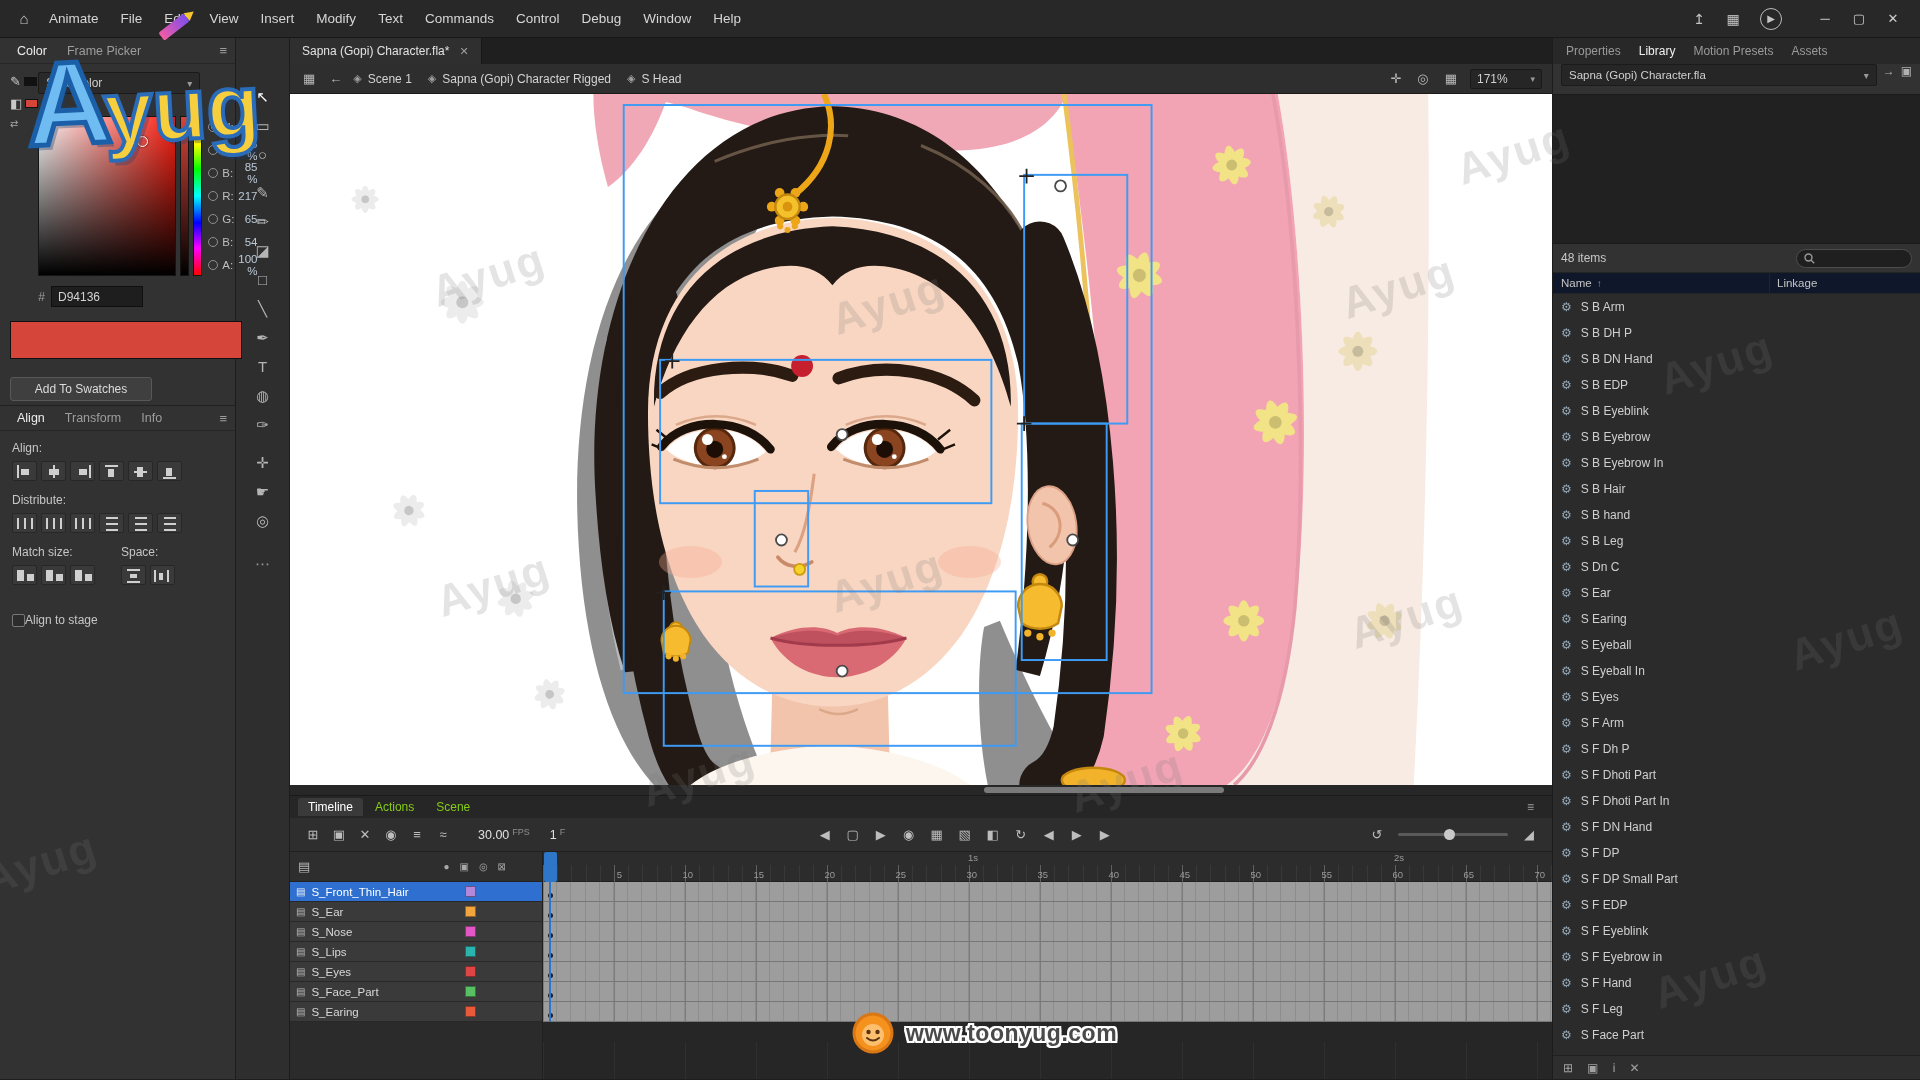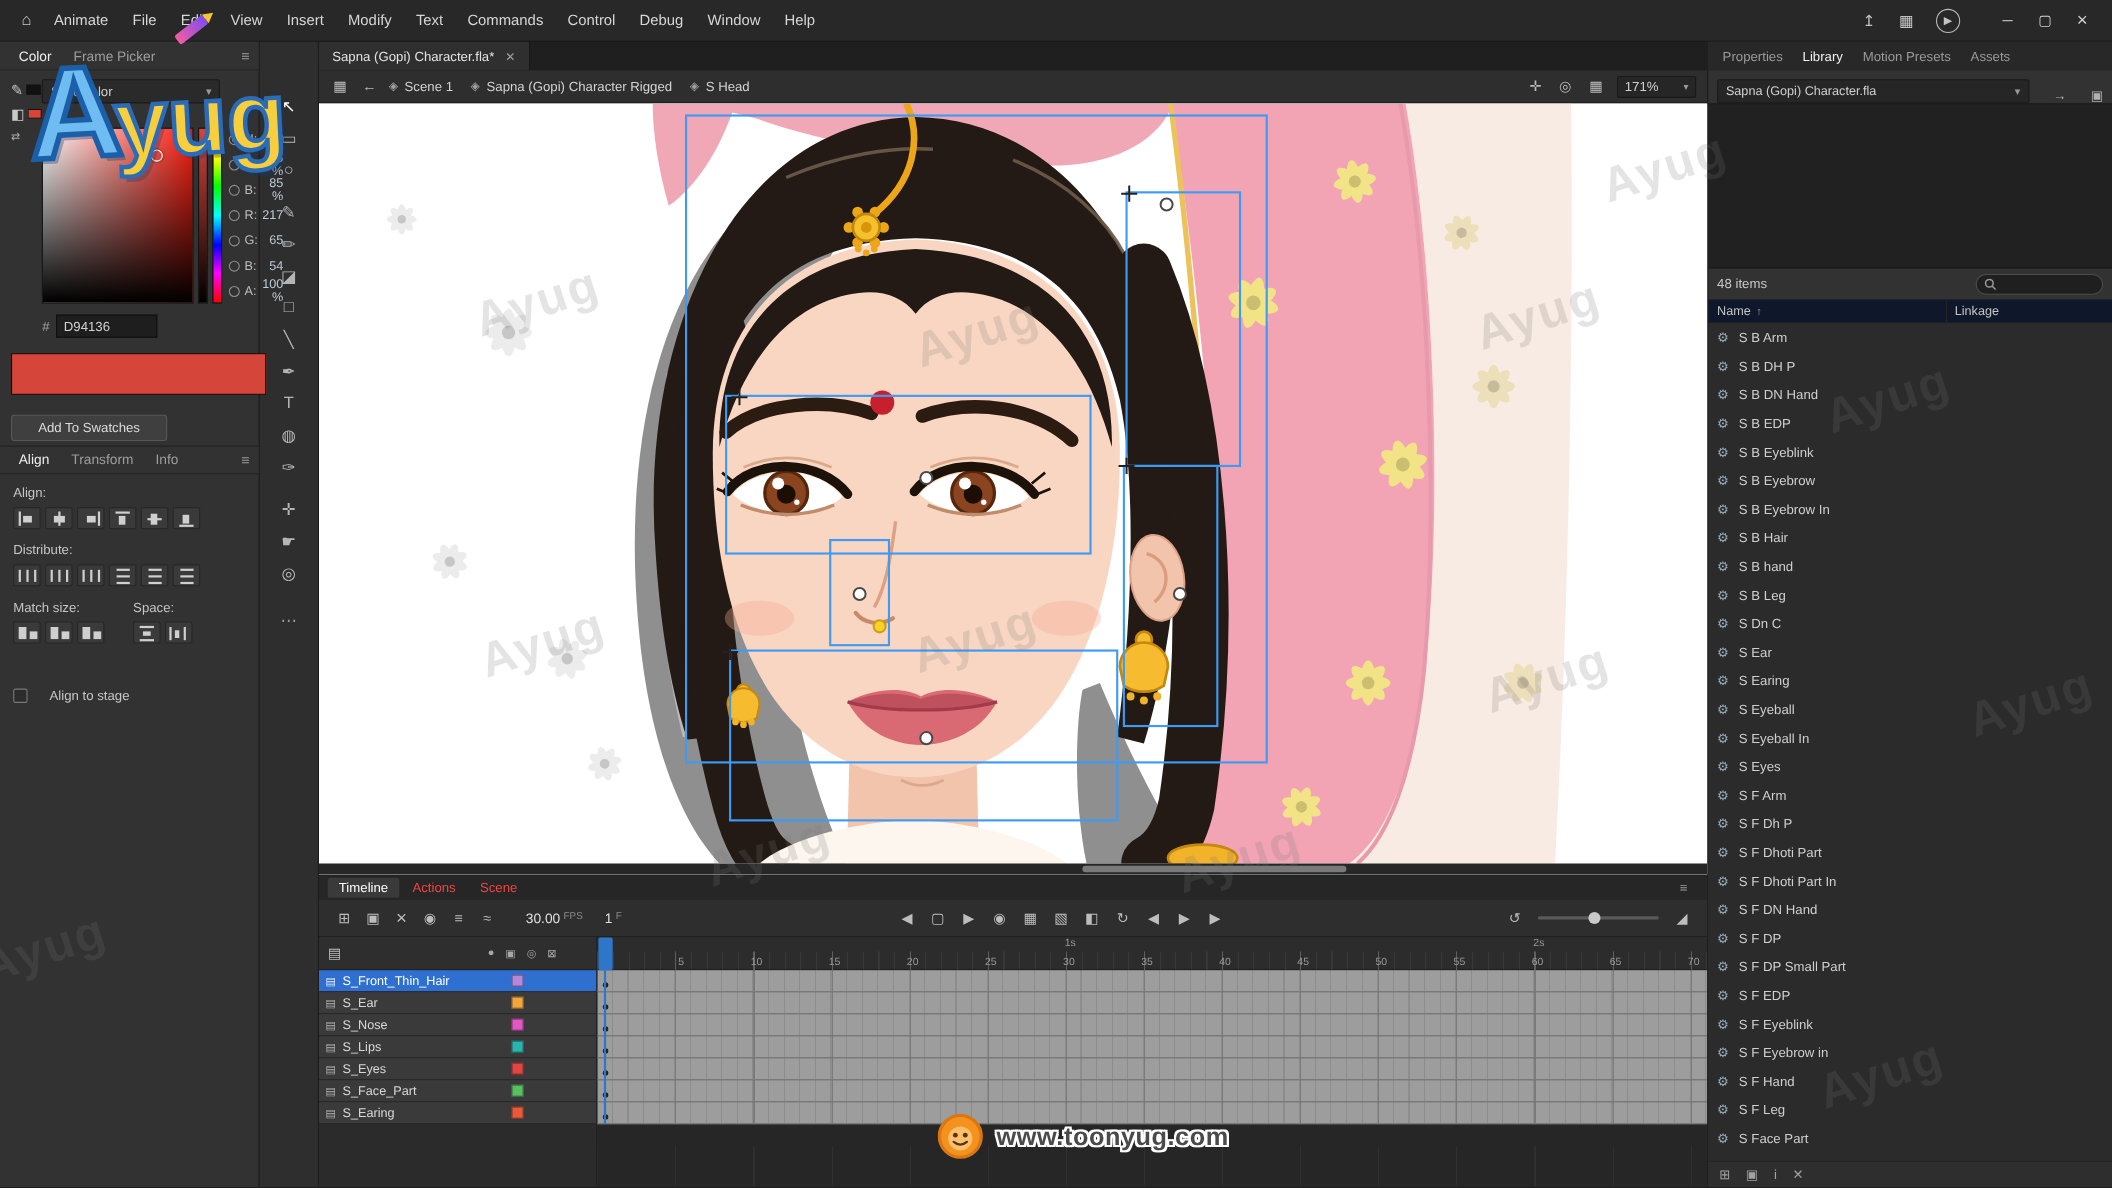--- a/index.html
+++ b/index.html
@@ -91,21 +91,21 @@
 .r-match .abtn .s2{left:14px;top:8px;width:7px;height:7px}
 
 .r-space .abtn .s1,.r-space .abtn .s2,.r-space .abtn .s3{display:block}
 .r-space .abtn:nth-of-type(1) .s1{left:5px;top:3px;width:13px;height:2px}
 .r-space .abtn:nth-of-type(1) .s2{left:8px;top:8px;width:7px;height:4px}
 .r-space .abtn:nth-of-type(1) .s3{left:5px;top:15px;width:13px;height:2px}
 .r-space .abtn:nth-of-type(2) .s1{left:3px;top:4px;width:2px;height:12px}
 .r-space .abtn:nth-of-type(2) .s2{left:8px;top:7px;width:4px;height:7px}
 .r-space .abtn:nth-of-type(2) .s3{left:16px;top:4px;width:2px;height:12px}
 .match-space{display:flex;gap:26px}
-.stage-check{display:flex;align-items:center;gap:20px;margin-top:28px}
+.stage-check{display:flex;align-items:center;gap:0;margin-top:16px}
 .checkbox{width:13px;height:13px;border:1px solid #787878;background:#2c2c2c;border-radius:2px}
 .stage-check span{font-size:12px;color:#c6c6c6}
 
 
 .toolbar{width:54px;background:#2e2e2e;border-right:1px solid #1c1c1c;display:flex;flex-direction:column;align-items:center;padding-top:44px}
 .tool{width:34px;height:29px;display:flex;align-items:center;justify-content:center;color:#b5b5b5;font-size:15px}
 .toolbar .tool:nth-of-type(1){color:#fff}
 .toolbar .tool:nth-of-type(4){margin-top:9px}
 .toolbar .tool:nth-of-type(13){margin-top:9px}
 .toolbar .tool:nth-of-type(16){margin-top:14px;color:#9a9a9a}
@@ -126,21 +126,21 @@
 
 
 .canvas{flex:1;position:relative;background:#fff;overflow:hidden}
 .canvas svg.stage{position:absolute;inset:0;width:100%;height:calc(100% - 10px)}
 .h-scroll{position:absolute;left:0;right:0;bottom:0;height:10px;background:#272727}
 .h-thumb{position:absolute;left:55%;width:19%;top:2px;height:6px;background:#7a7a7a;border-radius:3px}
 
 
 .timeline{height:284px;background:#2e2e2e;border-top:1px solid #1a1a1a;display:flex;flex-direction:column;flex-shrink:0}
 .tl-tabs{height:22px;background:#262626;display:flex;align-items:center;padding:0 8px;gap:2px;flex-shrink:0}
-.tl-tabs span{padding:2px 10px;font-size:12px;color:#ef4444}
+.tl-tabs span{padding:2px 10px;font-size:12px;color:#84cc16}
 .tl-tabs span:nth-of-type(1){color:#fff;background:#3a3a3a;border-radius:3px 3px 0 0}
 .tl-tabs .menu-g{margin-left:auto;color:#9d9d9d}
 .tl-controls{height:34px;border-bottom:1px solid #202020;display:flex;align-items:center;padding:0 10px;flex-shrink:0}
 .tl-ic{width:26px;height:24px;display:flex;align-items:center;justify-content:center;color:#bdbdbd;font-size:13px}
 .tl-left{display:flex;align-items:center}
 .fps-cluster{display:flex;align-items:baseline;gap:3px;margin-left:22px}
 .tl-num{font-size:12.5px;color:#e0e0e0}
 .tl-unit{font-size:9px;color:#8d8d8d;position:relative;top:-4px}
 .fps-cluster .sep{width:14px}
 .tl-center{display:flex;align-items:center;margin:0 auto;gap:2px}
@@ -175,21 +175,21 @@
 .frames-empty{position:absolute;left:0;right:0;bottom:0;top:190px;background:#262626;
   background-image:repeating-linear-gradient(90deg,rgba(255,255,255,.045) 0 1px,transparent 1px 71px)}
 .playhead-marker{position:absolute;left:1px;top:0;width:13px;height:30px;background:#2d76c8;border-radius:2px;z-index:3}
 .playhead-line{position:absolute;left:6px;top:30px;width:2px;height:140px;background:#2d76c8;z-index:3}
 
 
 .right-panel{width:368px;background:#323232;border-left:1px solid #1c1c1c;display:flex;flex-direction:column}
 .rtabs{height:26px;background:#282828;display:flex;align-items:center;padding:0 4px;flex-shrink:0}
 .rtabs span{padding:3px 9px;font-size:12px;color:#9a9a9a;white-space:nowrap}
 .rtabs span:nth-of-type(2){color:#f0f0f0}
-.libdoc-row{height:30px;display:flex;align-items:flex-end;padding:0 8px;gap:22px;flex-shrink:0}
+.libdoc-row{height:30px;display:flex;align-items:flex-start;padding:0 8px;gap:6px;flex-shrink:0}
 .lib-select{flex:1;height:22px;background:#262626;border:1px solid #1b1b1b;border-radius:2px;display:flex;align-items:center;padding:0 7px;font-size:11.5px;color:#d0d0d0}
 .lib-select .caret{margin-left:auto;font-size:10px;color:#999}
 .libdoc-row .li-icon{color:#b0b0b0;font-size:12px}
 .lib-preview{height:150px;background:#212121;border-top:1px solid #1a1a1a;border-bottom:1px solid #1a1a1a;flex-shrink:0}
 .items-row{height:28px;display:flex;align-items:center;padding:0 8px;flex-shrink:0}
 .items-row .count{font-size:12px;color:#c8c8c8}
 .search-pill{margin-left:auto;width:116px;height:19px;border:1px solid #4c4c4c;background:#1f1f1f;border-radius:10px;display:flex;align-items:center;padding:0 7px;gap:5px}
 .search-pill svg{flex-shrink:0}
 .search-pill input{background:transparent;border:none;outline:none;color:#ccc;font-size:11px;width:80px;font-family:"Liberation Sans",sans-serif}
 .cols-row{height:22px;background:#0f172a;border-top:1px solid #242424;border-bottom:1px solid #242424;display:flex;align-items:center;padding:0 8px;flex-shrink:0;position:relative}

